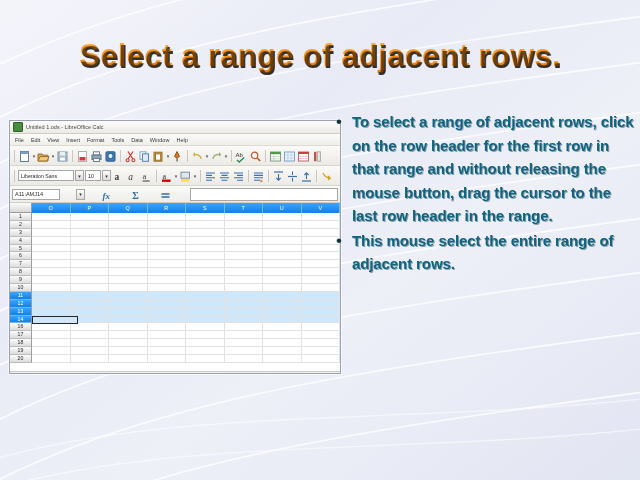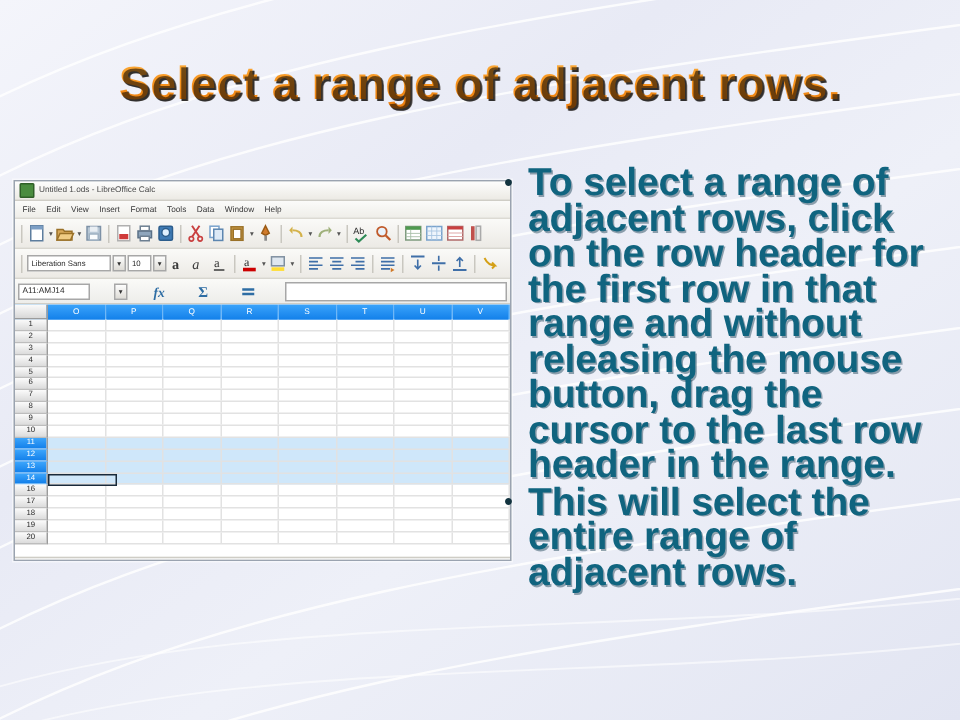--- a/index.html
+++ b/index.html
@@ -38,21 +38,21 @@
   
   #body-text{
     position:absolute;left:334px;top:110px;width:300px;
   }
   .bullet-row{display:flex;align-items:flex-start;margin-bottom:1px;}
   .bullet-mark{
     color:#12333f;font-size:17px;line-height:23px;width:16px;flex:0 0 16px;
     text-align:left;padding-left:2px;
   }
   .bullet-text{
-    color:#10647f;font-weight:bold;font-size:26px;line-height:23.5px;
+    color:#10647f;font-weight:bold;font-size:15px;line-height:23.5px;
     text-shadow:1px 1px 0 rgba(20,60,80,.45);
     letter-spacing:-.1px;
   }
 
   
   #calc{
     position:absolute;left:9px;top:120px;width:330px;height:252px;
     background:#f3f3f1;border:1px solid #9aa3b0;
     font-family:"Liberation Sans",sans-serif;
     overflow:hidden;box-shadow:0 0 0 1px rgba(255,255,255,.5);
@@ -691,17 +691,17 @@
     <div id="calc-bottom"></div>
   </div>
 
   <div id="body-text">
     <div class="bullet-row">
       <span class="bullet-mark">•</span>
       <span class="bullet-text">To select a range of adjacent rows, click on the row header for the first row in that range and without releasing the mouse button, drag the cursor to the last row header in the range.</span>
     </div>
     <div class="bullet-row">
       <span class="bullet-mark">•</span>
-      <span class="bullet-text">This will select the entire range of adjacent rows.</span>
+      <span class="bullet-text">This mouse select the entire range of adjacent rows.</span>
     </div>
   </div>
 
 </div>
 
 </body></html>

